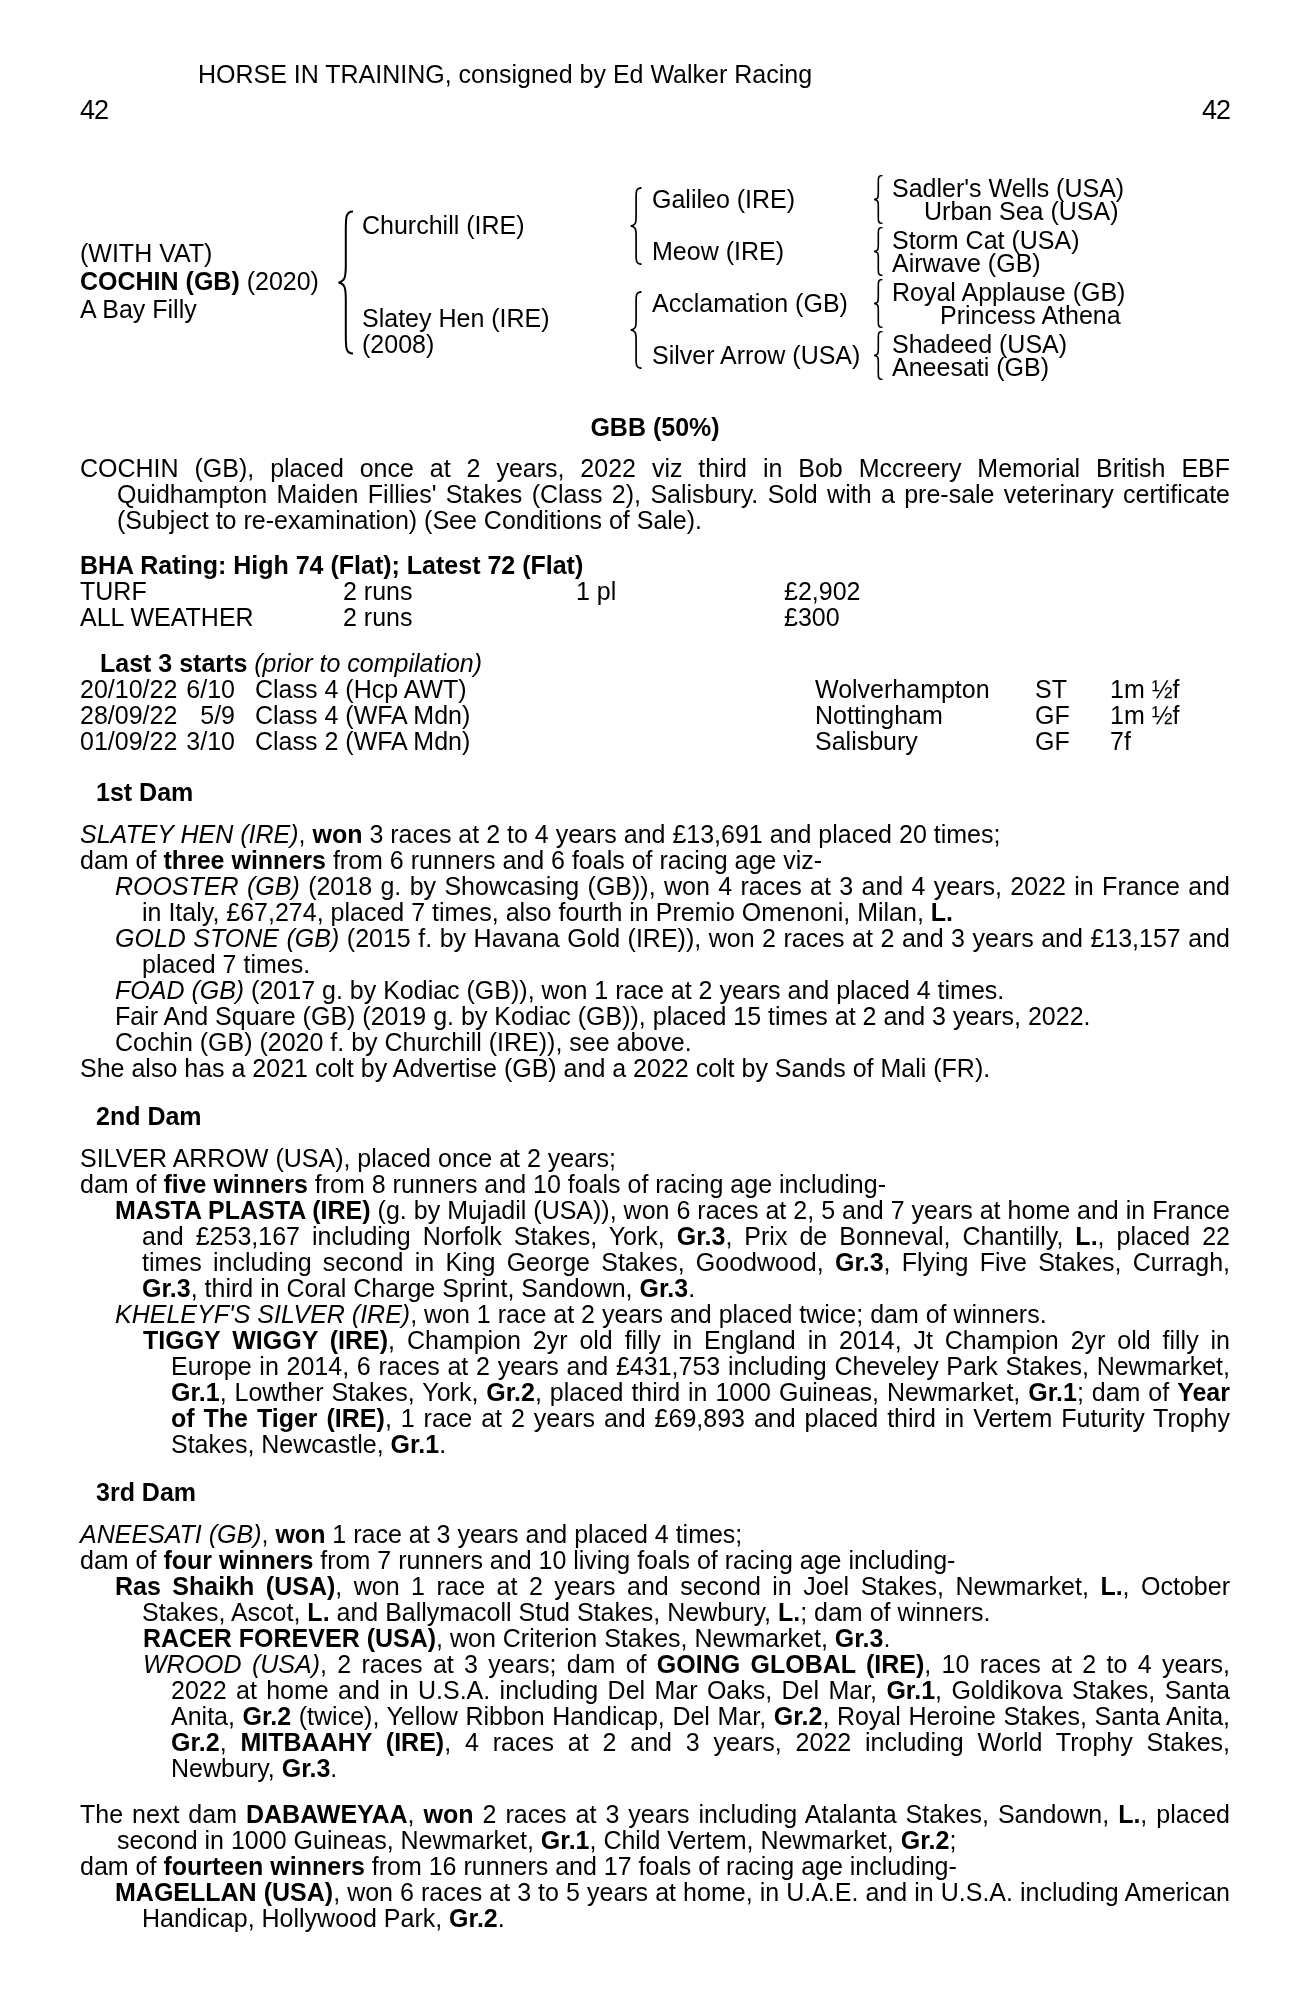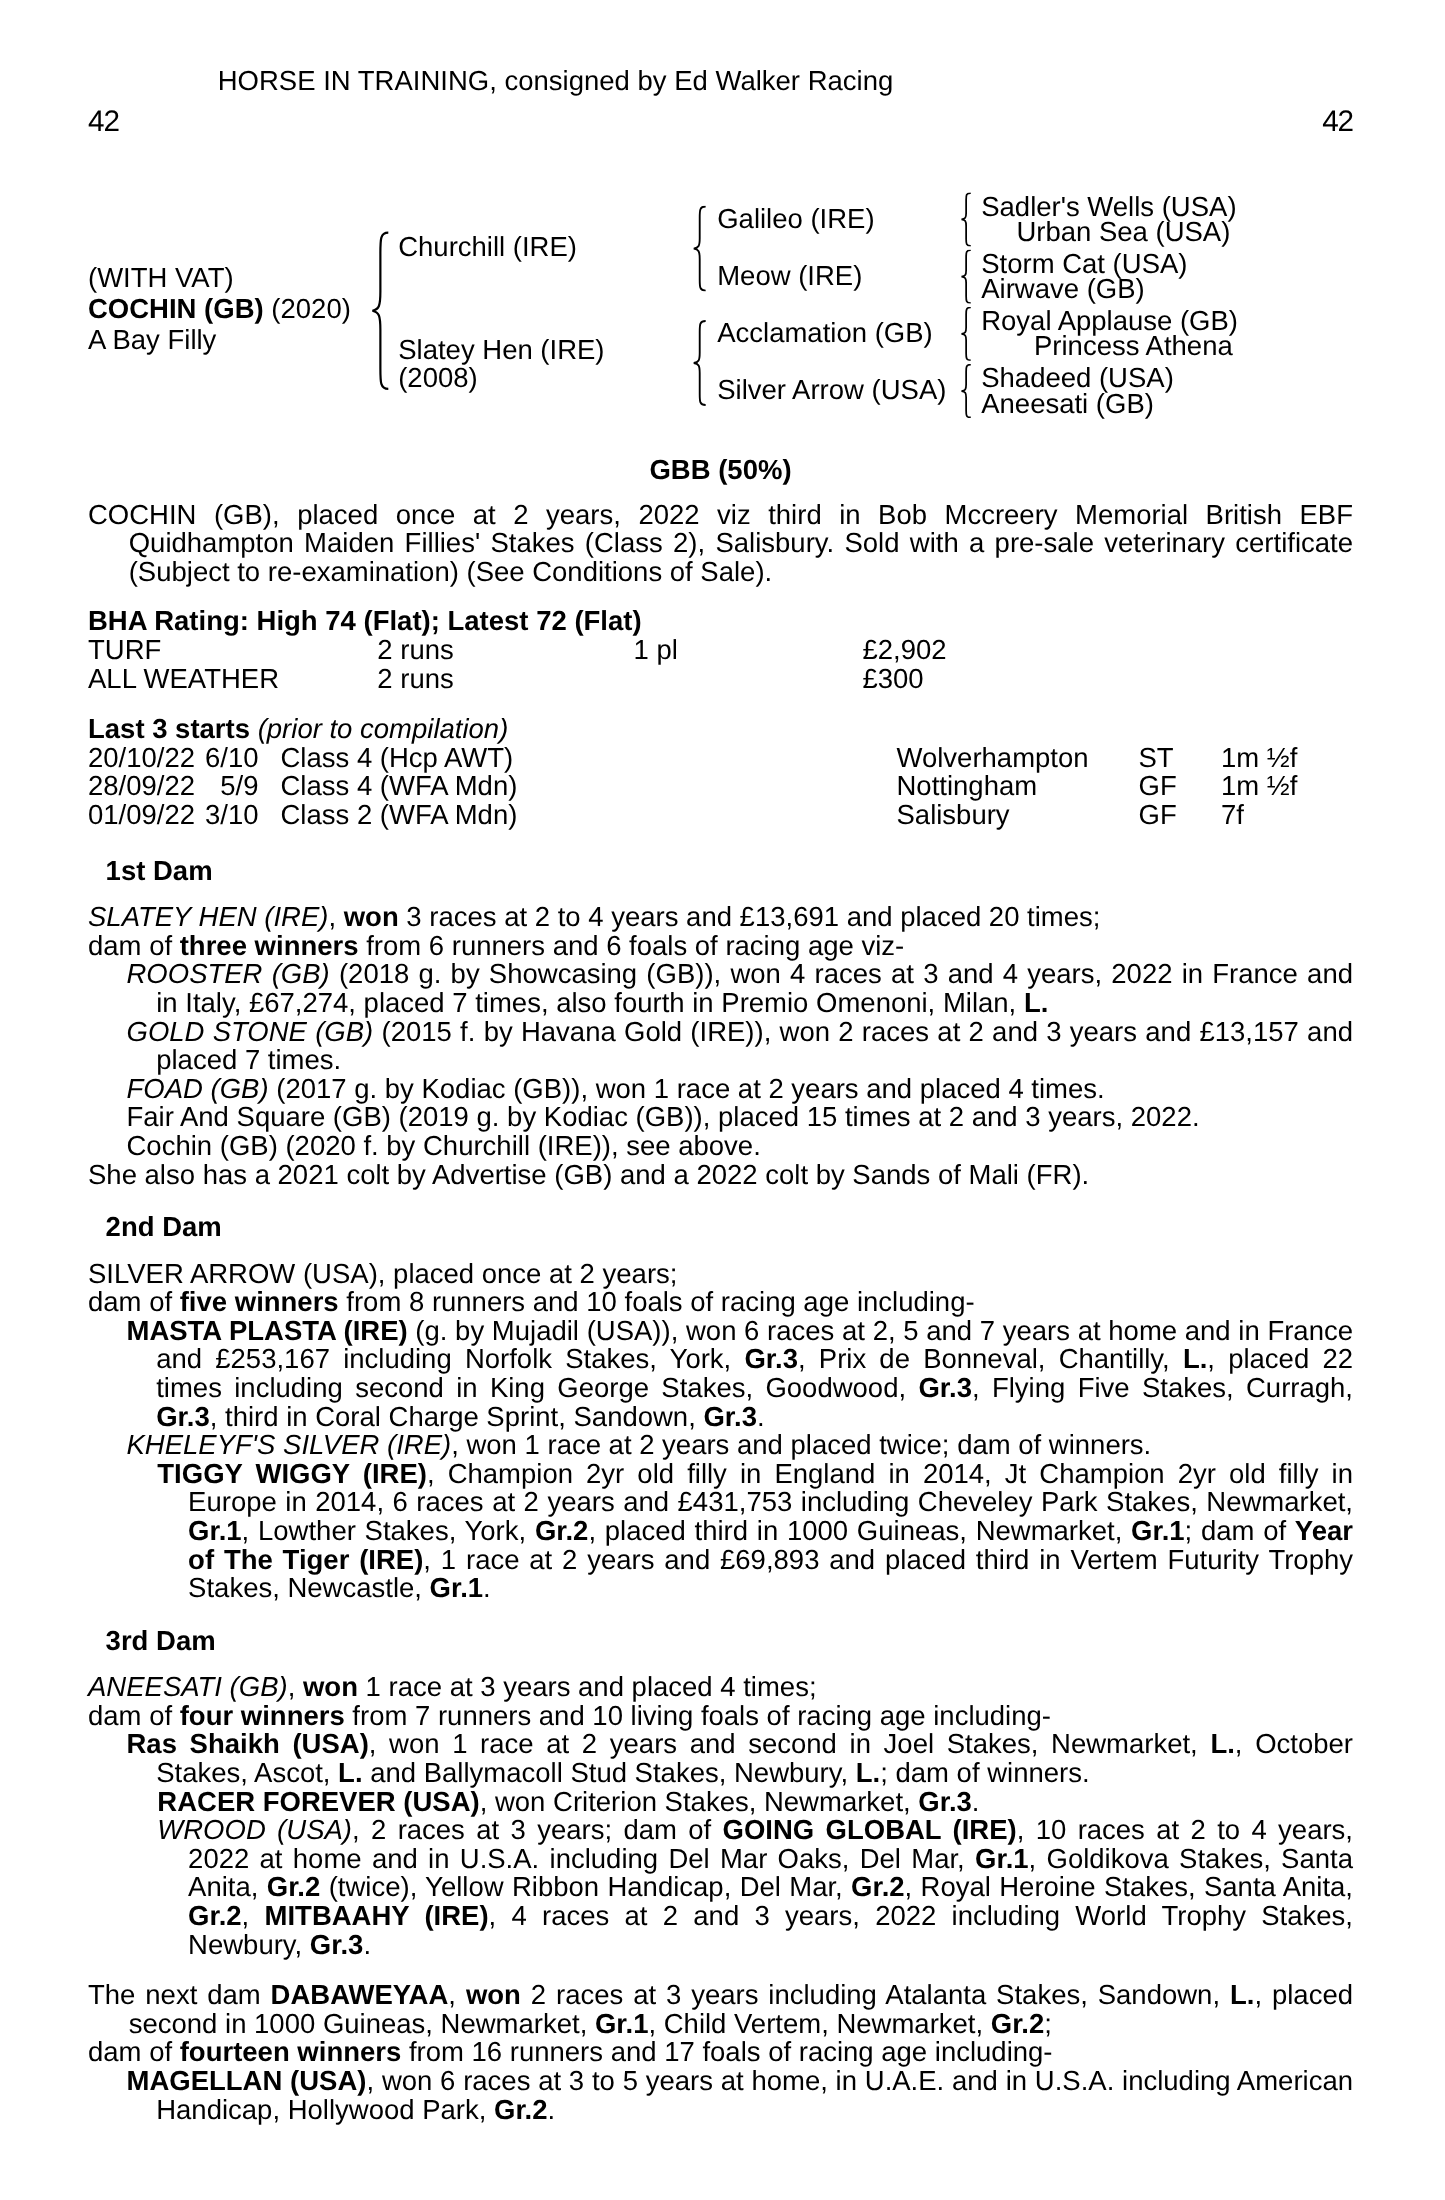--- a/index.html
+++ b/index.html
@@ -27,21 +27,21 @@
   .para{margin:0;text-align:justify;}
   .p0{padding-left:37px;text-indent:-37px;}
   .p1{margin-left:35px;padding-left:27px;text-indent:-27px;}
   .p2{margin-left:63px;padding-left:28px;text-indent:-28px;}
   .s-b{font-weight:700;}
   .s-i{font-style:italic;}
   .bha-head{margin-top:19px;font-weight:700;}
   .stats-row{display:grid;grid-template-columns:215px 185px 160px 1fr;gap:48px;}
   .stats-row .amt{text-align:right;padding-right:590px;white-space:nowrap;}
   .last3-head{margin-top:20px;}
-  .last3-head .hb{font-weight:700;}
+  .last3-head .hb{font-weight:700;margin-left:20px;}
   .last3-head .hi{font-style:italic;}
   .race-row{display:grid;grid-template-columns:100px 55px 580px 220px 75px auto;}
   .race-row .pos{text-align:right;}
   .race-row .race{padding-left:20px;}
   .sec-head{font-weight:700;margin:16px;}
   .dam-section.first{margin-top:25px;}
   .dam-section{margin-top:22px;}
   .next-dam{margin-top:20px;}
 </style>
 </head>

